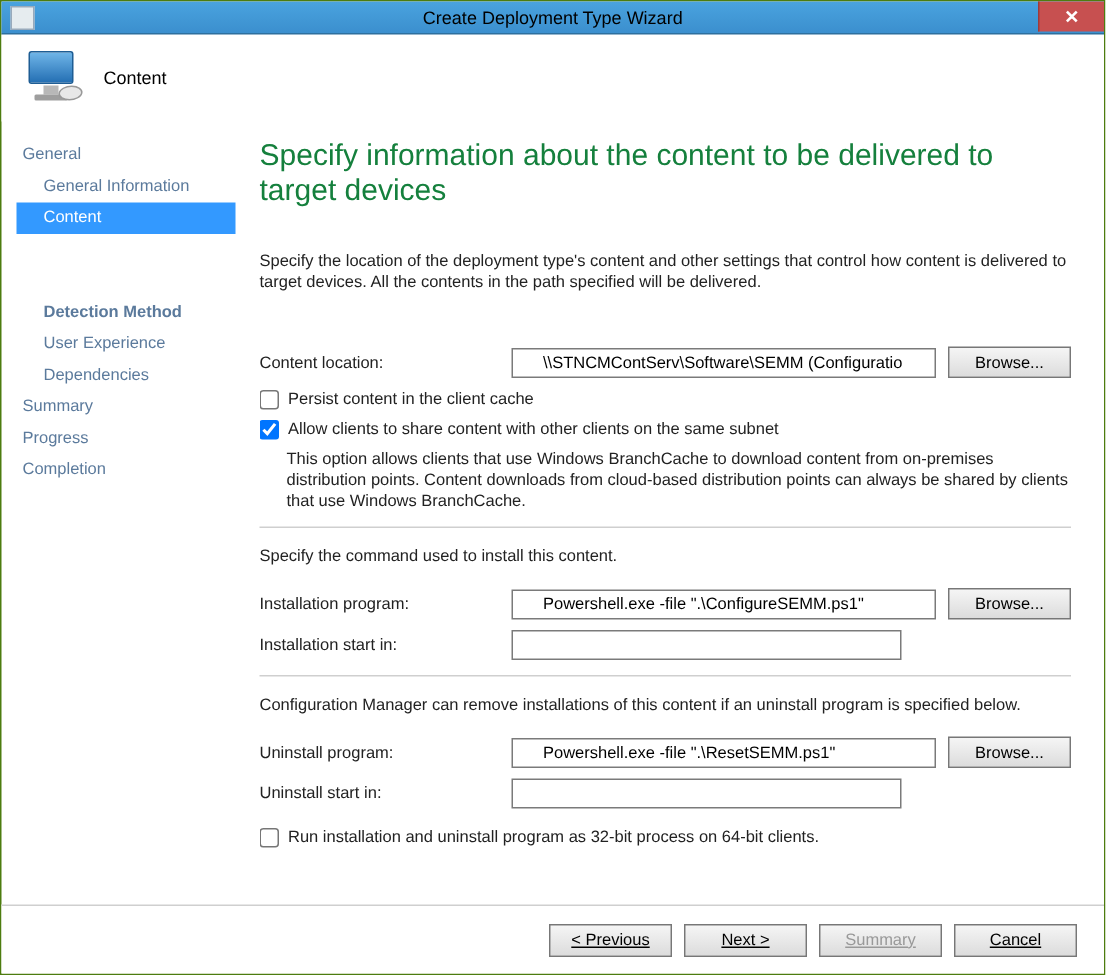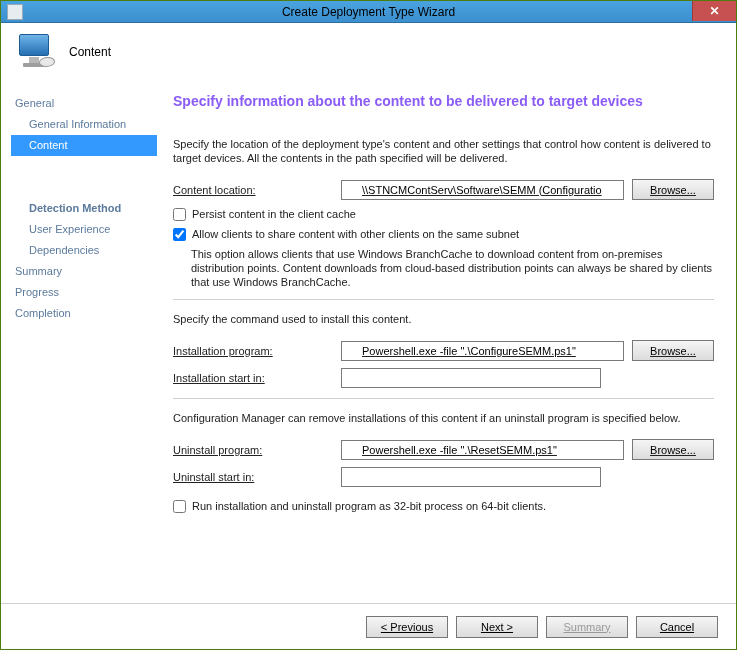--- a/index.html
+++ b/index.html
@@ -106,32 +106,31 @@
     background: #3399ff;
     color: #fff;
   }
   .content {
     flex: 1;
     padding: 10px 10px 10px 16px;
     font-size: 11px;
     color: #222;
   }
   .content h2 {
-    color: #8b5cf6;
-    font-size: 14px;
-    font-weight: bold;
+    color: #15803d;
+    font-size: 20px;
+    font-weight: normal;
     margin: 2px 0 28px 0;
   }
-  .desc { margin-bottom: 14px; line-height: 14px; }
+  .desc { margin-bottom: 36px; line-height: 14px; }
   .row {
     display: flex;
     align-items: center;
     margin-bottom: 7px;
     gap: 8px;
-    text-decoration: underline;
   }
   .row .label { width: 160px; flex-shrink: 0; }
   .row input[type=text] {
     flex: 1;
     height: 20px;
     border: 1px solid #7a7a7a;
     font-family: inherit;
     font-size: 11px;
     padding: 0 20px;
   }

